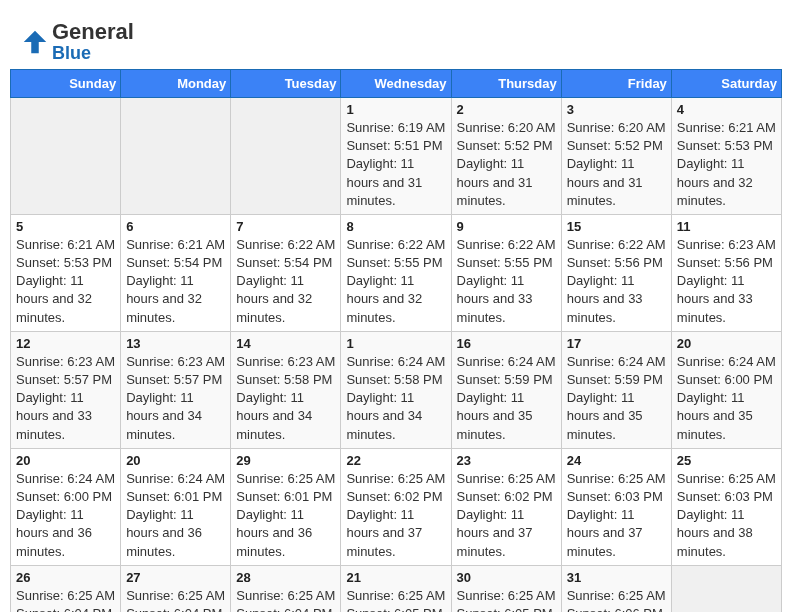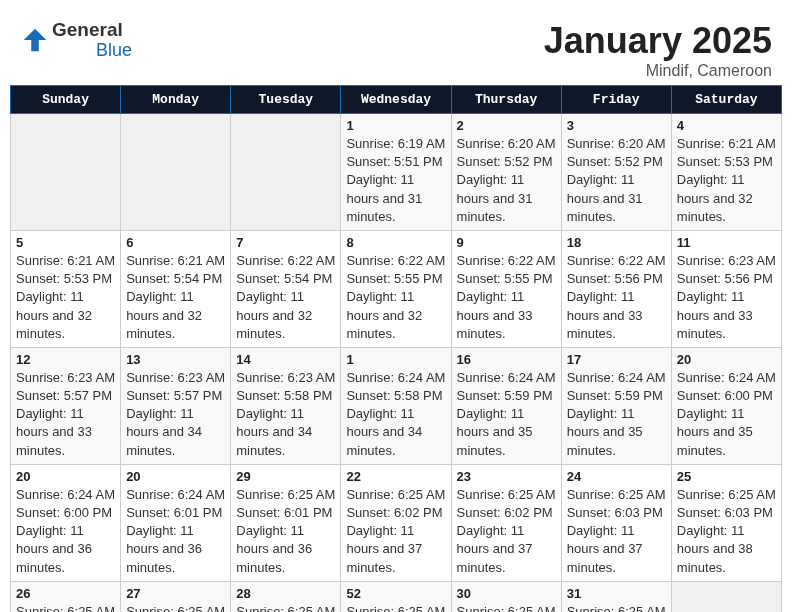--- a/index.html
+++ b/index.html
@@ -19,29 +19,28 @@
     .logo {
       display: flex;
       align-items: center;
     }
     .logo-text {
       display: flex;
       flex-direction: column;
       line-height: 1.1;
     }
     .logo-general {
-      font-size: 19px;
+      font-size: 22px;
       font-weight: bold;
       color: #333;
     }
     .logo-blue {
       font-size: 18px;
-      font-weight: normal;
+      font-weight: bold;
       color: #1a6bb5;
-      margin-left: 44px;
     }
     .logo-icon {
       width: 30px;
       height: 30px;
       margin-right: 2px;
     }
     .title-block {
       text-align: right;
     }
     .calendar-title {
@@ -52,28 +51,27 @@
     .calendar-subtitle {
       font-size: 16px;
       color: #555;
     }
     table {
       width: 100%;
       border-collapse: collapse;
       font-size: 11px;
     }
     thead tr th {
-      background-color: #0f172a;
+      background-color: #3b82f6;
       color: #fff;
       padding: 6px 4px;
-      text-align: center;
+      text-align: right;
       font-size: 13px;
       font-weight: bold;
       border: 1px solid #1a6bb5;
-      font-family: Liberation Mono, monospace;
     }
     tbody tr td {
       vertical-align: top;
       border: 1px solid #ccc;
       padding: 4px 5px;
       min-height: 80px;
       width: 14.28%;
     }
     tbody tr:nth-child(odd) td {
       background-color: #f9f9f9;
@@ -102,24 +100,20 @@
 <div class="header">
   <div class="logo">
     <svg class="logo-icon" viewBox="0 0 40 40">
       <polygon points="20,5 35,20 25,20 25,35 15,35 15,20 5,20" fill="#1a6bb5"></polygon>
     </svg>
     <div class="logo-text">
       <span class="logo-general">General</span>
       <span class="logo-blue">Blue</span>
     </div>
   </div>
-  <div class="title-block">
-    <div class="calendar-title">January 2025</div>
-    <div class="calendar-subtitle">Mindif, Cameroon</div>
-  </div>
 </div>
 
 <table>
   <thead>
     <tr>
     <th>Sunday</th>
         <th>Monday</th>
         <th>Tuesday</th>
         <th>Wednesday</th>
         <th>Thursday</th>
@@ -164,21 +158,21 @@
         </td>
         <td>
           <div class="day-num">8</div>
           <div class="day-info">Sunrise: 6:22 AM<br>Sunset: 5:55 PM<br>Daylight: 11 hours and 32 minutes.</div>
         </td>
         <td>
           <div class="day-num">9</div>
           <div class="day-info">Sunrise: 6:22 AM<br>Sunset: 5:55 PM<br>Daylight: 11 hours and 33 minutes.</div>
         </td>
         <td>
-          <div class="day-num">18</div>
+          <div class="day-num">15</div>
           <div class="day-info">Sunrise: 6:22 AM<br>Sunset: 5:56 PM<br>Daylight: 11 hours and 33 minutes.</div>
         </td>
         <td>
           <div class="day-num">11</div>
           <div class="day-info">Sunrise: 6:23 AM<br>Sunset: 5:56 PM<br>Daylight: 11 hours and 33 minutes.</div>
         </td>
       </tr>
       <tr>
         <td>
           <div class="day-num">12</div>
@@ -246,21 +240,21 @@
         </td>
         <td>
           <div class="day-num">27</div>
           <div class="day-info">Sunrise: 6:25 AM<br>Sunset: 6:04 PM<br>Daylight: 11 hours and 39 minutes.</div>
         </td>
         <td>
           <div class="day-num">28</div>
           <div class="day-info">Sunrise: 6:25 AM<br>Sunset: 6:04 PM<br>Daylight: 11 hours and 39 minutes.</div>
         </td>
         <td>
-          <div class="day-num">52</div>
+          <div class="day-num">21</div>
           <div class="day-info">Sunrise: 6:25 AM<br>Sunset: 6:05 PM<br>Daylight: 11 hours and 39 minutes.</div>
         </td>
         <td>
           <div class="day-num">30</div>
           <div class="day-info">Sunrise: 6:25 AM<br>Sunset: 6:05 PM<br>Daylight: 11 hours and 40 minutes.</div>
         </td>
         <td>
           <div class="day-num">31</div>
           <div class="day-info">Sunrise: 6:25 AM<br>Sunset: 6:06 PM<br>Daylight: 11 hours and 40 minutes.</div>
         </td>

